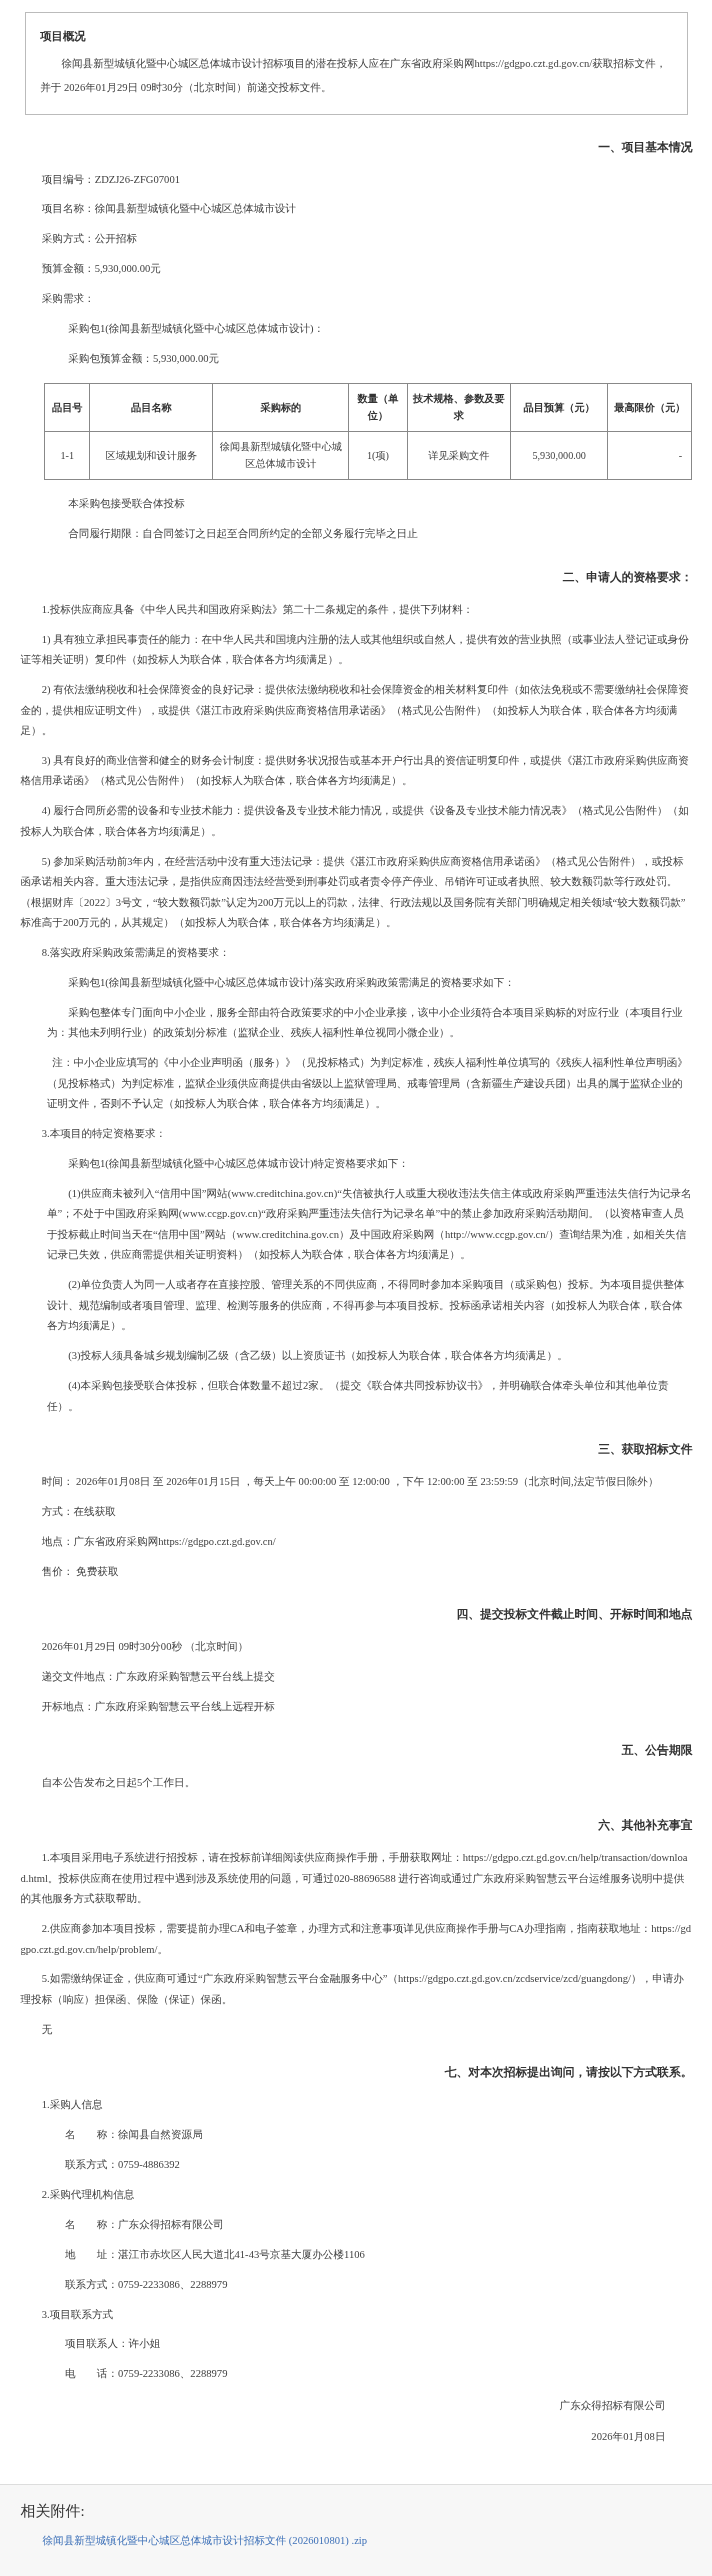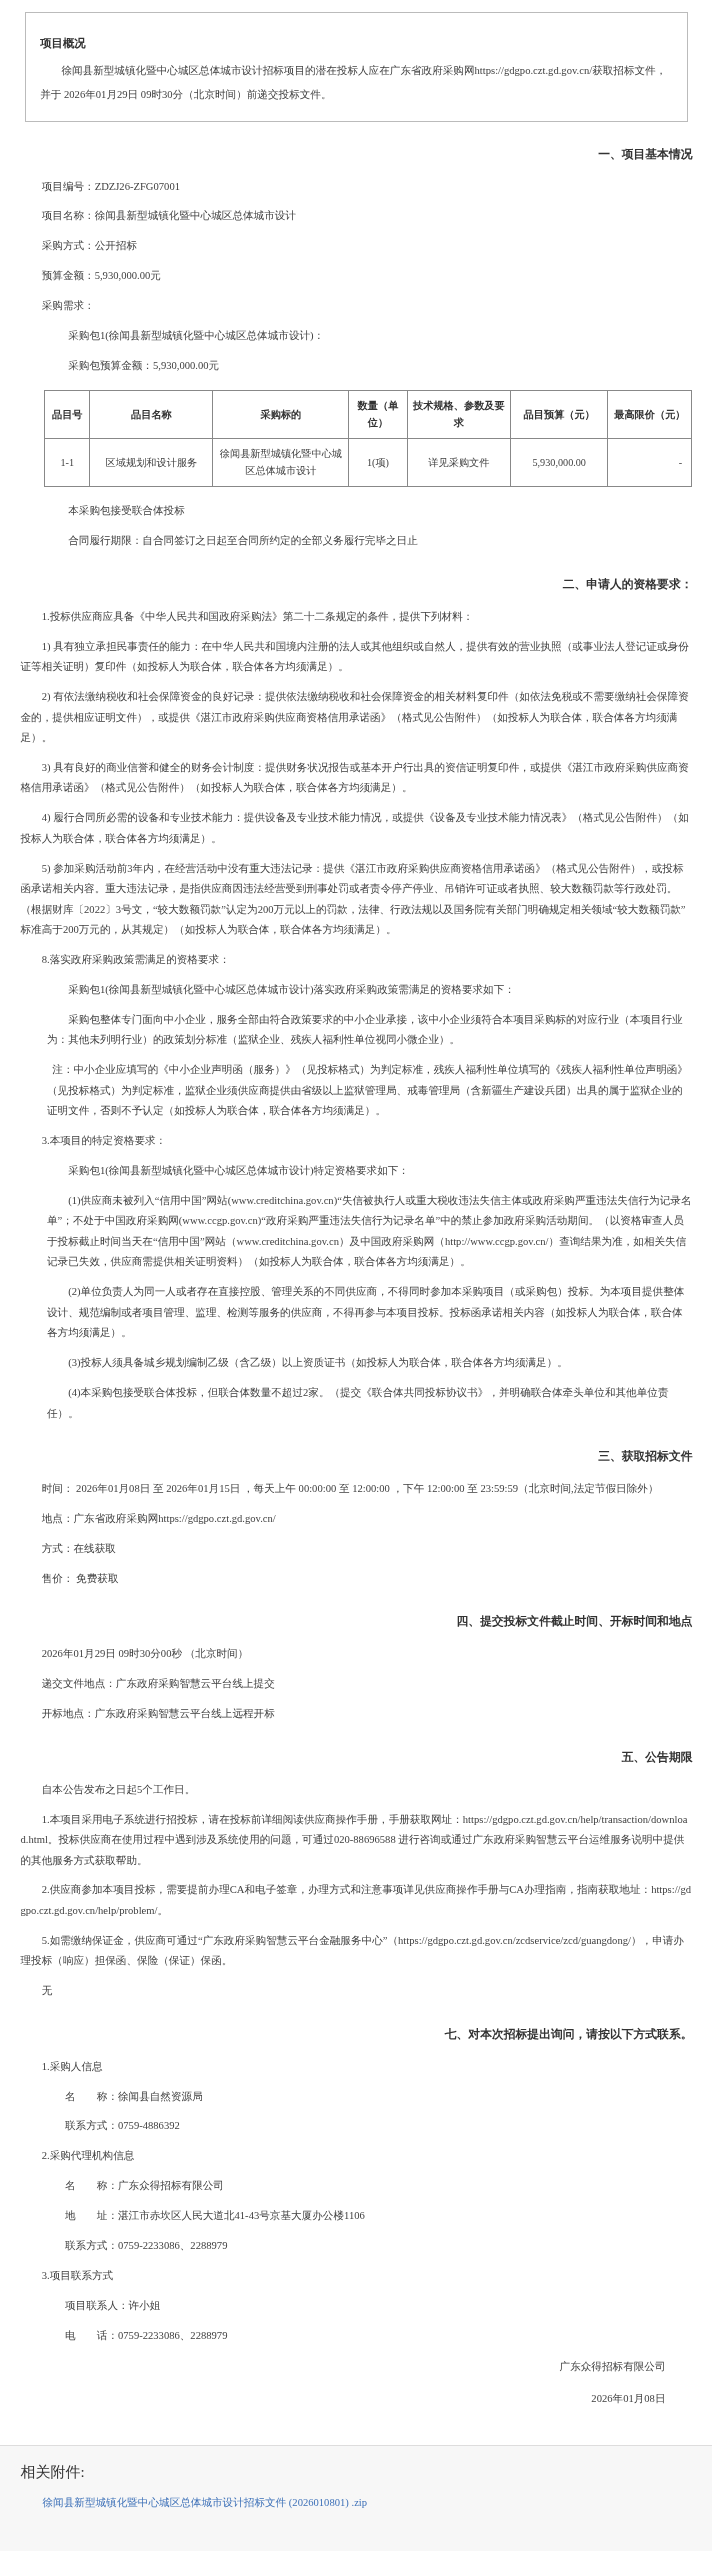--- a/index.html
+++ b/index.html
@@ -13,21 +13,21 @@
     margin:0 auto;
     background:#ffffff;
     box-sizing:border-box;
     padding:3.1px 20.5px 0 20.5px;
     min-height:2576px;
   }
   
   .overview{
     border:0.8px solid #bbbbbb;
     margin:9.4px 4.7px 23.6px 4.7px;
-    padding:23px 14px 14px 14px;
+    padding:16px 14px 14px 14px;
   }
   .overview h1{
     font-size:11.4px;
     color:#333333;
     margin:0 0 7.9px 0;
     font-weight:bold;
   }
   .overview p{
     margin:0;
     font-size:10.6px;
@@ -167,29 +167,30 @@
       <p class="p2">采购包整体专门面向中小企业，服务全部由符合政策要求的中小企业承接，该中小企业须符合本项目采购标的对应行业（本项目行业为：其他未列明行业）的政策划分标准（监狱企业、残疾人福利性单位视同小微企业）。</p>
       <p class="p2h">注：中小企业应填写的《中小企业声明函（服务）》（见投标格式）为判定标准，残疾人福利性单位填写的《残疾人福利性单位声明函》（见投标格式）为判定标准，监狱企业须供应商提供由省级以上监狱管理局、戒毒管理局（含新疆生产建设兵团）出具的属于监狱企业的证明文件，否则不予认定（如投标人为联合体，联合体各方均须满足）。</p>
       <p class="p1">3.本项目的特定资格要求：</p>
       <p class="p2">采购包1(徐闻县新型城镇化暨中心城区总体城市设计)特定资格要求如下：</p>
       <p class="p2">(1)供应商未被列入“信用中国”网站(www.creditchina.gov.cn)“失信被执行人或重大税收违法失信主体或政府采购严重违法失信行为记录名单”；不处于中国政府采购网(www.ccgp.gov.cn)“政府采购严重违法失信行为记录名单”中的禁止参加政府采购活动期间。（以资格审查人员于投标截止时间当天在“信用中国”网站（www.creditchina.gov.cn）及中国政府采购网（http://www.ccgp.gov.cn/）查询结果为准，如相关失信记录已失效，供应商需提供相关证明资料）（如投标人为联合体，联合体各方均须满足）。</p>
       <p class="p2">(2)单位负责人为同一人或者存在直接控股、管理关系的不同供应商，不得同时参加本采购项目（或采购包）投标。为本项目提供整体设计、规范编制或者项目管理、监理、检测等服务的供应商，不得再参与本项目投标。投标函承诺相关内容（如投标人为联合体，联合体各方均须满足）。</p>
       <p class="p2">(3)投标人须具备城乡规划编制乙级（含乙级）以上资质证书（如投标人为联合体，联合体各方均须满足）。</p>
       <p class="p2">(4)本采购包接受联合体投标，但联合体数量不超过2家。（提交《联合体共同投标协议书》，并明确联合体牵头单位和其他单位责任）。</p>
       <h2 class="sec-h">三、获取招标文件</h2>
       <p class="p1">时间： 2026年01月08日 至 2026年01月15日 ，每天上午 00:00:00 至 12:00:00 ，下午 12:00:00 至 23:59:59（北京时间,法定节假日除外）</p>
+      <p class="p1">方式：在线获取</p>
       <p class="p1">地点：广东省政府采购网https://gdgpo.czt.gd.gov.cn/</p>
-      <p class="p1">方式：在线获取</p>
       <p class="p1">售价： 免费获取</p>
       <h2 class="sec-h">四、提交投标文件截止时间、开标时间和地点</h2>
       <p class="p1">2026年01月29日 09时30分00秒 （北京时间）</p>
       <p class="p1">递交文件地点：广东政府采购智慧云平台线上提交</p>
       <p class="p1">开标地点：广东政府采购智慧云平台线上远程开标</p>
       <h2 class="sec-h">五、公告期限</h2>
       <p class="p1">自本公告发布之日起5个工作日。</p>
+      <h2 class="sec-h">六、其他补充事宜</h2>
       <p class="p1">1.本项目采用电子系统进行招投标，请在投标前详细阅读供应商操作手册，手册获取网址：https://gdgpo.czt.gd.gov.cn/help/transaction/download.html。投标供应商在使用过程中遇到涉及系统使用的问题，可通过020-88696588 进行咨询或通过广东政府采购智慧云平台运维服务说明中提供的其他服务方式获取帮助。</p>
       <p class="p1">2.供应商参加本项目投标，需要提前办理CA和电子签章，办理方式和注意事项详见供应商操作手册与CA办理指南，指南获取地址：https://gdgpo.czt.gd.gov.cn/help/problem/。</p>
       <p class="p1">5.如需缴纳保证金，供应商可通过“广东政府采购智慧云平台金融服务中心”（https://gdgpo.czt.gd.gov.cn/zcdservice/zcd/guangdong/），申请办理投标（响应）担保函、保险（保证）保函。</p>
       <p class="p1">无</p>
       <h2 class="sec-h">七、对本次招标提出询问，请按以下方式联系。</h2>
       <p class="p1">1.采购人信息</p>
       <p class="p3">名　　称：徐闻县自然资源局</p>
       <p class="p3">联系方式：0759-4886392</p>
       <p class="p1">2.采购代理机构信息</p>
       <p class="p3">名　　称：广东众得招标有限公司</p>

